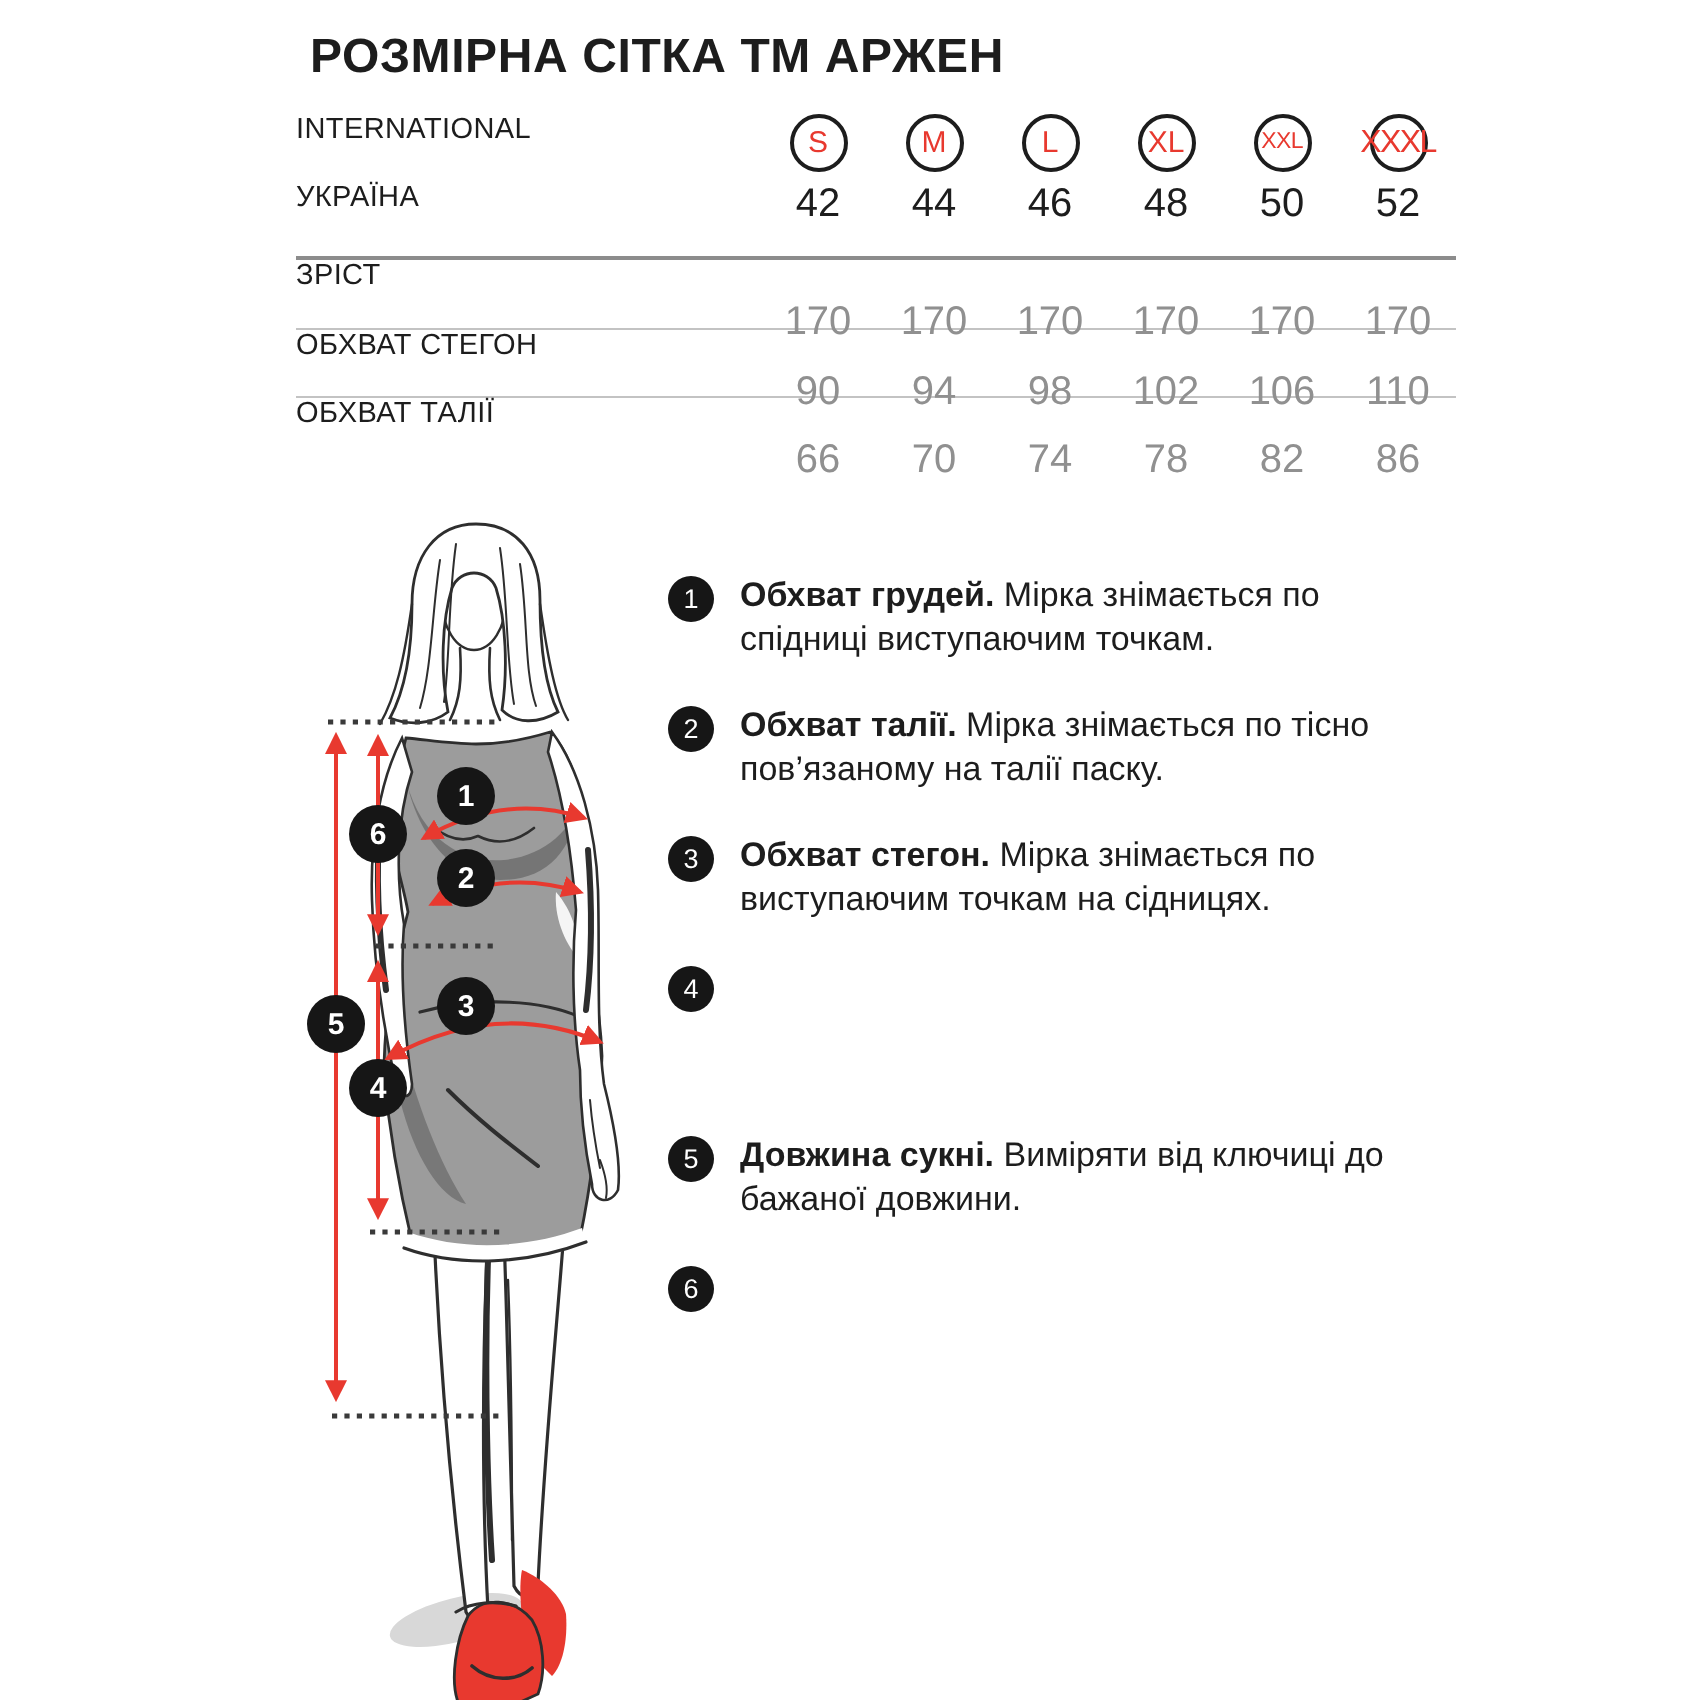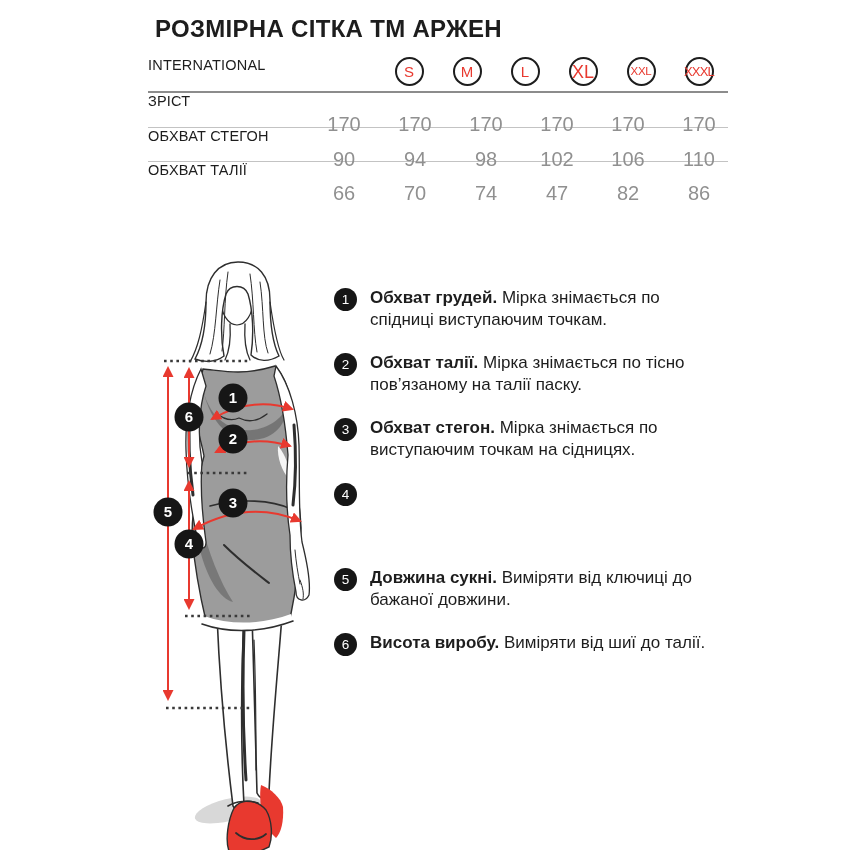--- a/index.html
+++ b/index.html
@@ -13,31 +13,31 @@
     letter-spacing:.3px;color:#1d1d1d;
   }
   
   .size-table{position:absolute;left:148px;top:57px;width:580px;}
   .trow{display:flex;align-items:flex-start;}
   .trow .lbl{flex:1;font-size:14.5px;color:#1d1d1d;letter-spacing:.2px;}
   .trow .c{width:58px;display:flex;justify-content:center;align-items:center;}
   .trow.r-sizes{height:34px;}
   .trow.r-ua{height:30px;margin-bottom:7px;}
   .trow.r-ua .c{font-size:20px;color:#1d1d1d;}
-  .trow.r-data{height:33.5px;border-top:1.5px solid #c3c3c3;gap:13px;}
+  .trow.r-data{height:33.5px;border-top:1.5px solid #c3c3c3;}
   .trow.r-data.first{border-top:2px solid #8c8c8c;}
   .trow.r-data .c{font-size:20px;color:#909090;margin-top:20px;}
   .size-badge{
     width:25px;height:25px;border:2px solid #1d1d1d;border-radius:50%;
     display:flex;align-items:center;justify-content:center;
     color:#e8392f;font-size:15px;line-height:1;overflow:visible;white-space:nowrap;
   }
-  .r-sizes .c:nth-child(5) .size-badge{font-size:18px;}
+  .r-sizes .c:nth-child(5) .size-badge{font-size:15px;}
   .r-sizes .c:nth-child(6) .size-badge{font-size:11.5px;letter-spacing:-.3px;}
-  .r-sizes .c:nth-child(7) .size-badge{font-size:13px;letter-spacing:-.8px;}
+  .r-sizes .c:nth-child(7) .size-badge{font-size:16px;letter-spacing:-.8px;}
   
   .legend-item{position:absolute;left:334px;display:flex;width:395px;}
   .legend-num{
     flex:0 0 23px;width:23px;height:23px;border-radius:50%;background:#161616;
     color:#fff;display:flex;align-items:center;justify-content:center;
     font-size:13.5px;margin-top:1px;
   }
   .legend-text{margin-left:13px;width:350px;font-size:17px;line-height:21.5px;color:#1d1d1d;}
   .legend-text b{font-weight:700;}
   
@@ -68,20 +68,29 @@
           <span class="size-badge">XL</span>
         </div>
       <div class="c">
           <span class="size-badge">XXL</span>
         </div>
       <div class="c">
           <span class="size-badge">XXXL</span>
         </div>
     </div>
 
+    <div class="trow r-ua">
+      <div class="lbl">УКРАЇНА</div>
+      <div class="c">42</div>
+      <div class="c">44</div>
+      <div class="c">46</div>
+      <div class="c">48</div>
+      <div class="c">50</div>
+      <div class="c">52</div>
+    </div>
 
     <div class="trow r-data first">
       <div class="lbl">ЗРІСТ</div>
       <div class="c">170</div>
       <div class="c">170</div>
       <div class="c">170</div>
       <div class="c">170</div>
       <div class="c">170</div>
       <div class="c">170</div>
     </div>
@@ -95,21 +104,21 @@
       <div class="c">102</div>
       <div class="c">106</div>
       <div class="c">110</div>
     </div>
 
     <div class="trow r-data">
       <div class="lbl">ОБХВАТ ТАЛІЇ</div>
       <div class="c">66</div>
       <div class="c">70</div>
       <div class="c">74</div>
-      <div class="c">47</div>
+      <div class="c">78</div>
       <div class="c">82</div>
       <div class="c">86</div>
     </div>
   </div>
 
   <div class="legend-item" style="top:287px">
     <div class="legend-num">1</div>
     <div class="legend-text"><b>Обхват грудей.</b> <span>Мірка знімається по спідниці виступаючим точкам.</span></div>
   </div>
   <div class="legend-item" style="top:352px">
@@ -122,21 +131,20 @@
   </div>
   <div class="legend-item" style="top:482px">
     <div class="legend-num">4</div>
   </div>
   <div class="legend-item" style="top:567px">
     <div class="legend-num">5</div>
     <div class="legend-text"><b>Довжина сукні.</b> <span>Виміряти від ключиці до бажаної довжини.</span></div>
   </div>
   <div class="legend-item" style="top:632px">
     <div class="legend-num">6</div>
-    <div class="legend-text"><b>Висота виробу.</b> <span>Виміряти від шиї до талії.</span></div>
   </div>
 
   <div class="figure-wrap">
   <svg width="200" height="600" viewBox="0 0 200 600">
     <defs>
       <marker id="ah" viewBox="0 0 8 8" refX="6.5" refY="4" markerWidth="5.5" markerHeight="5.5" orient="auto-start-reverse">
         <path d="M0,0 L8,4 L0,8 Z" fill="#e8392f"></path>
       </marker>
     </defs>
 

